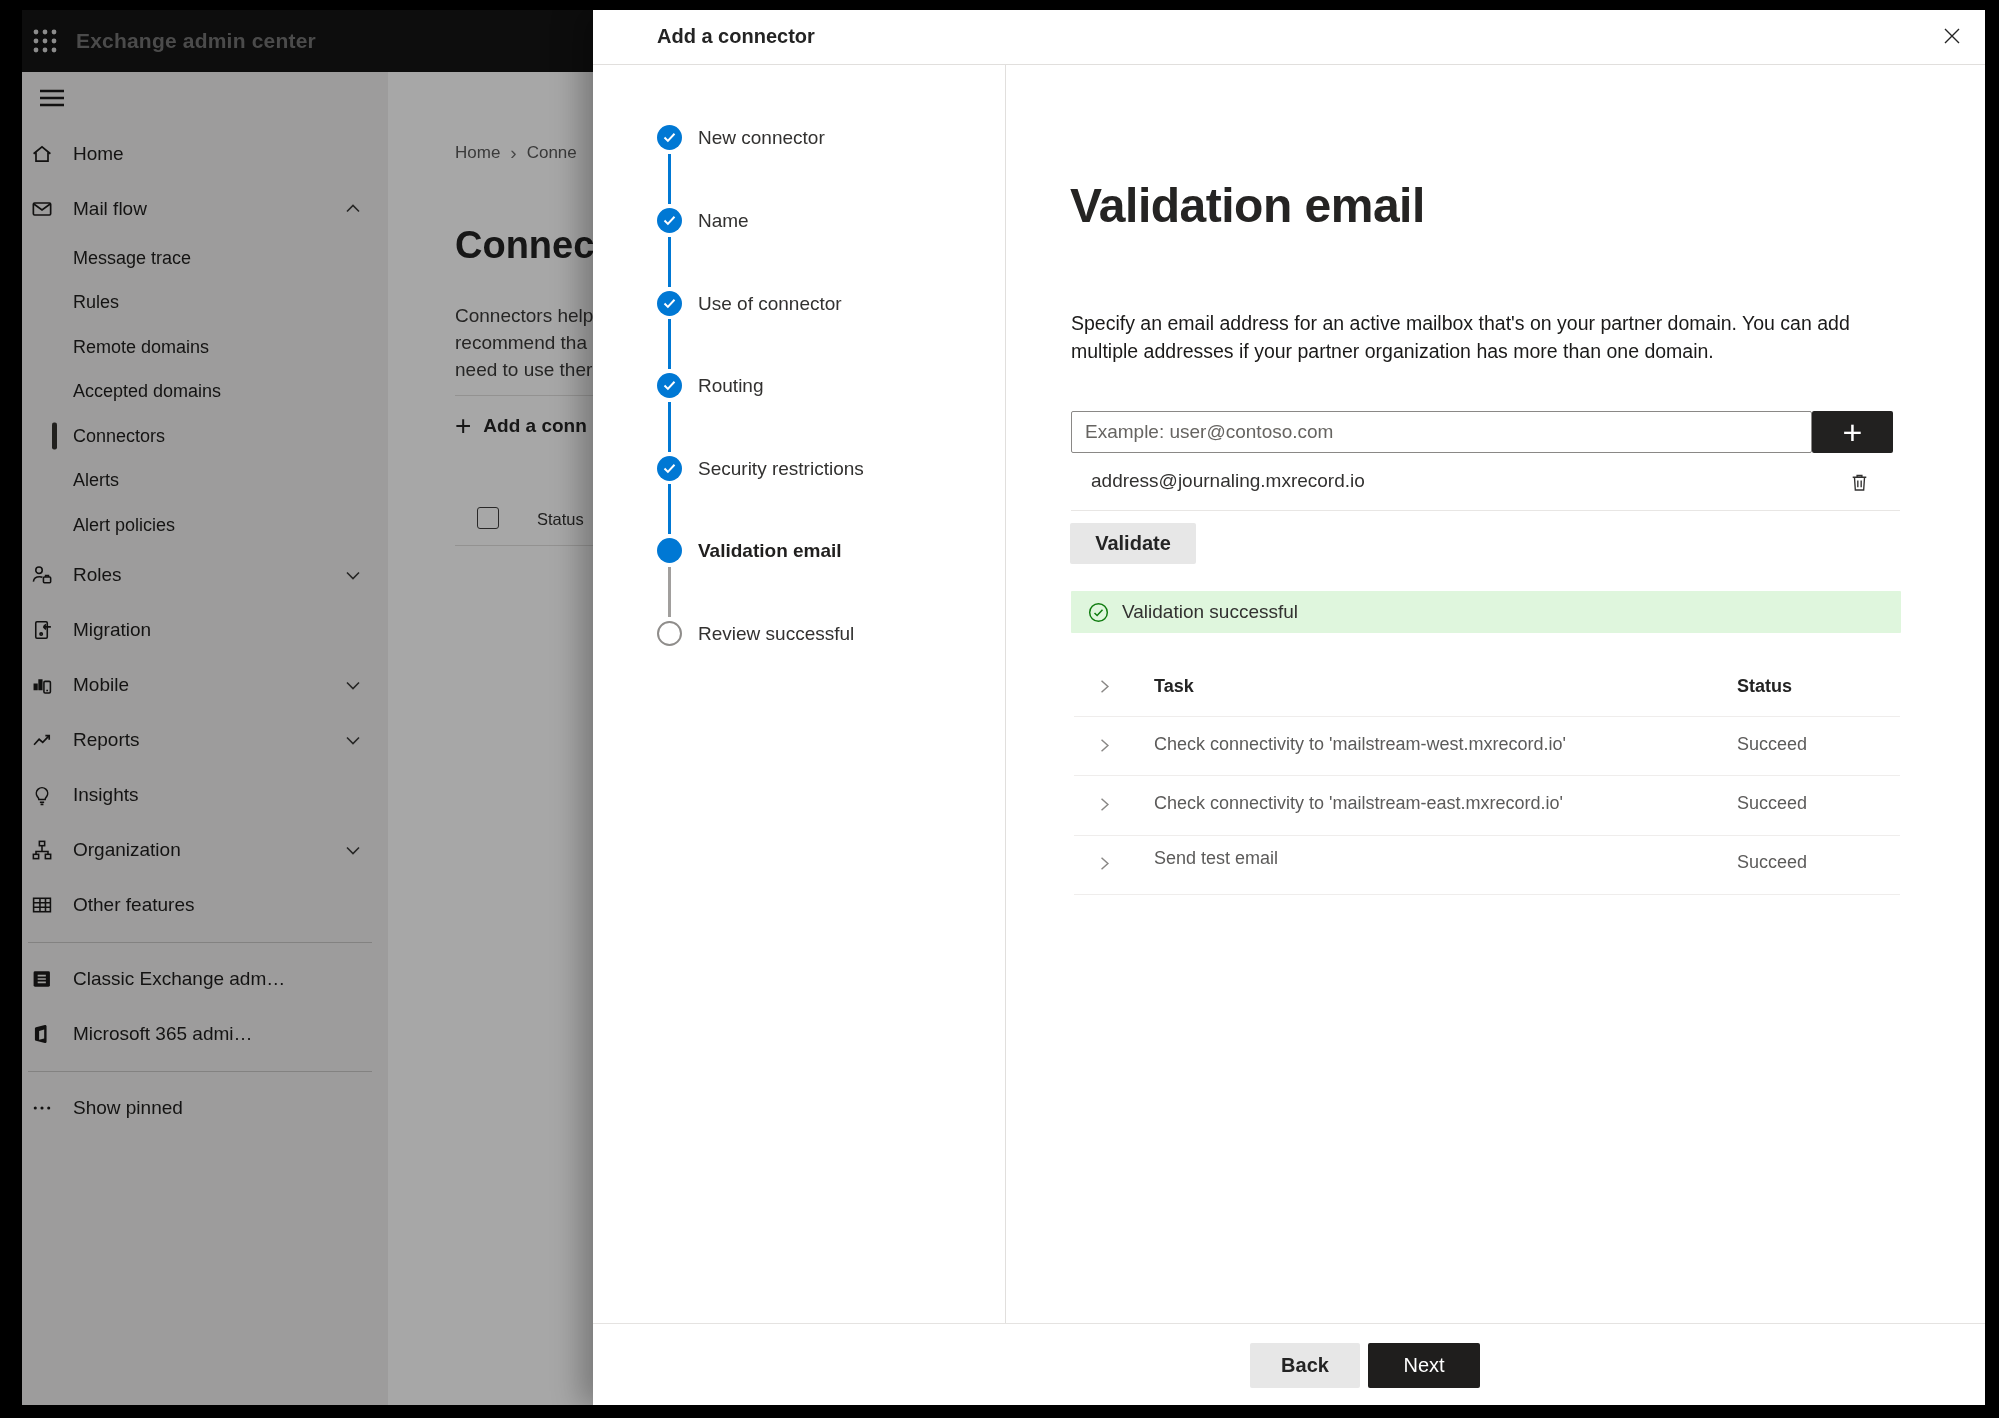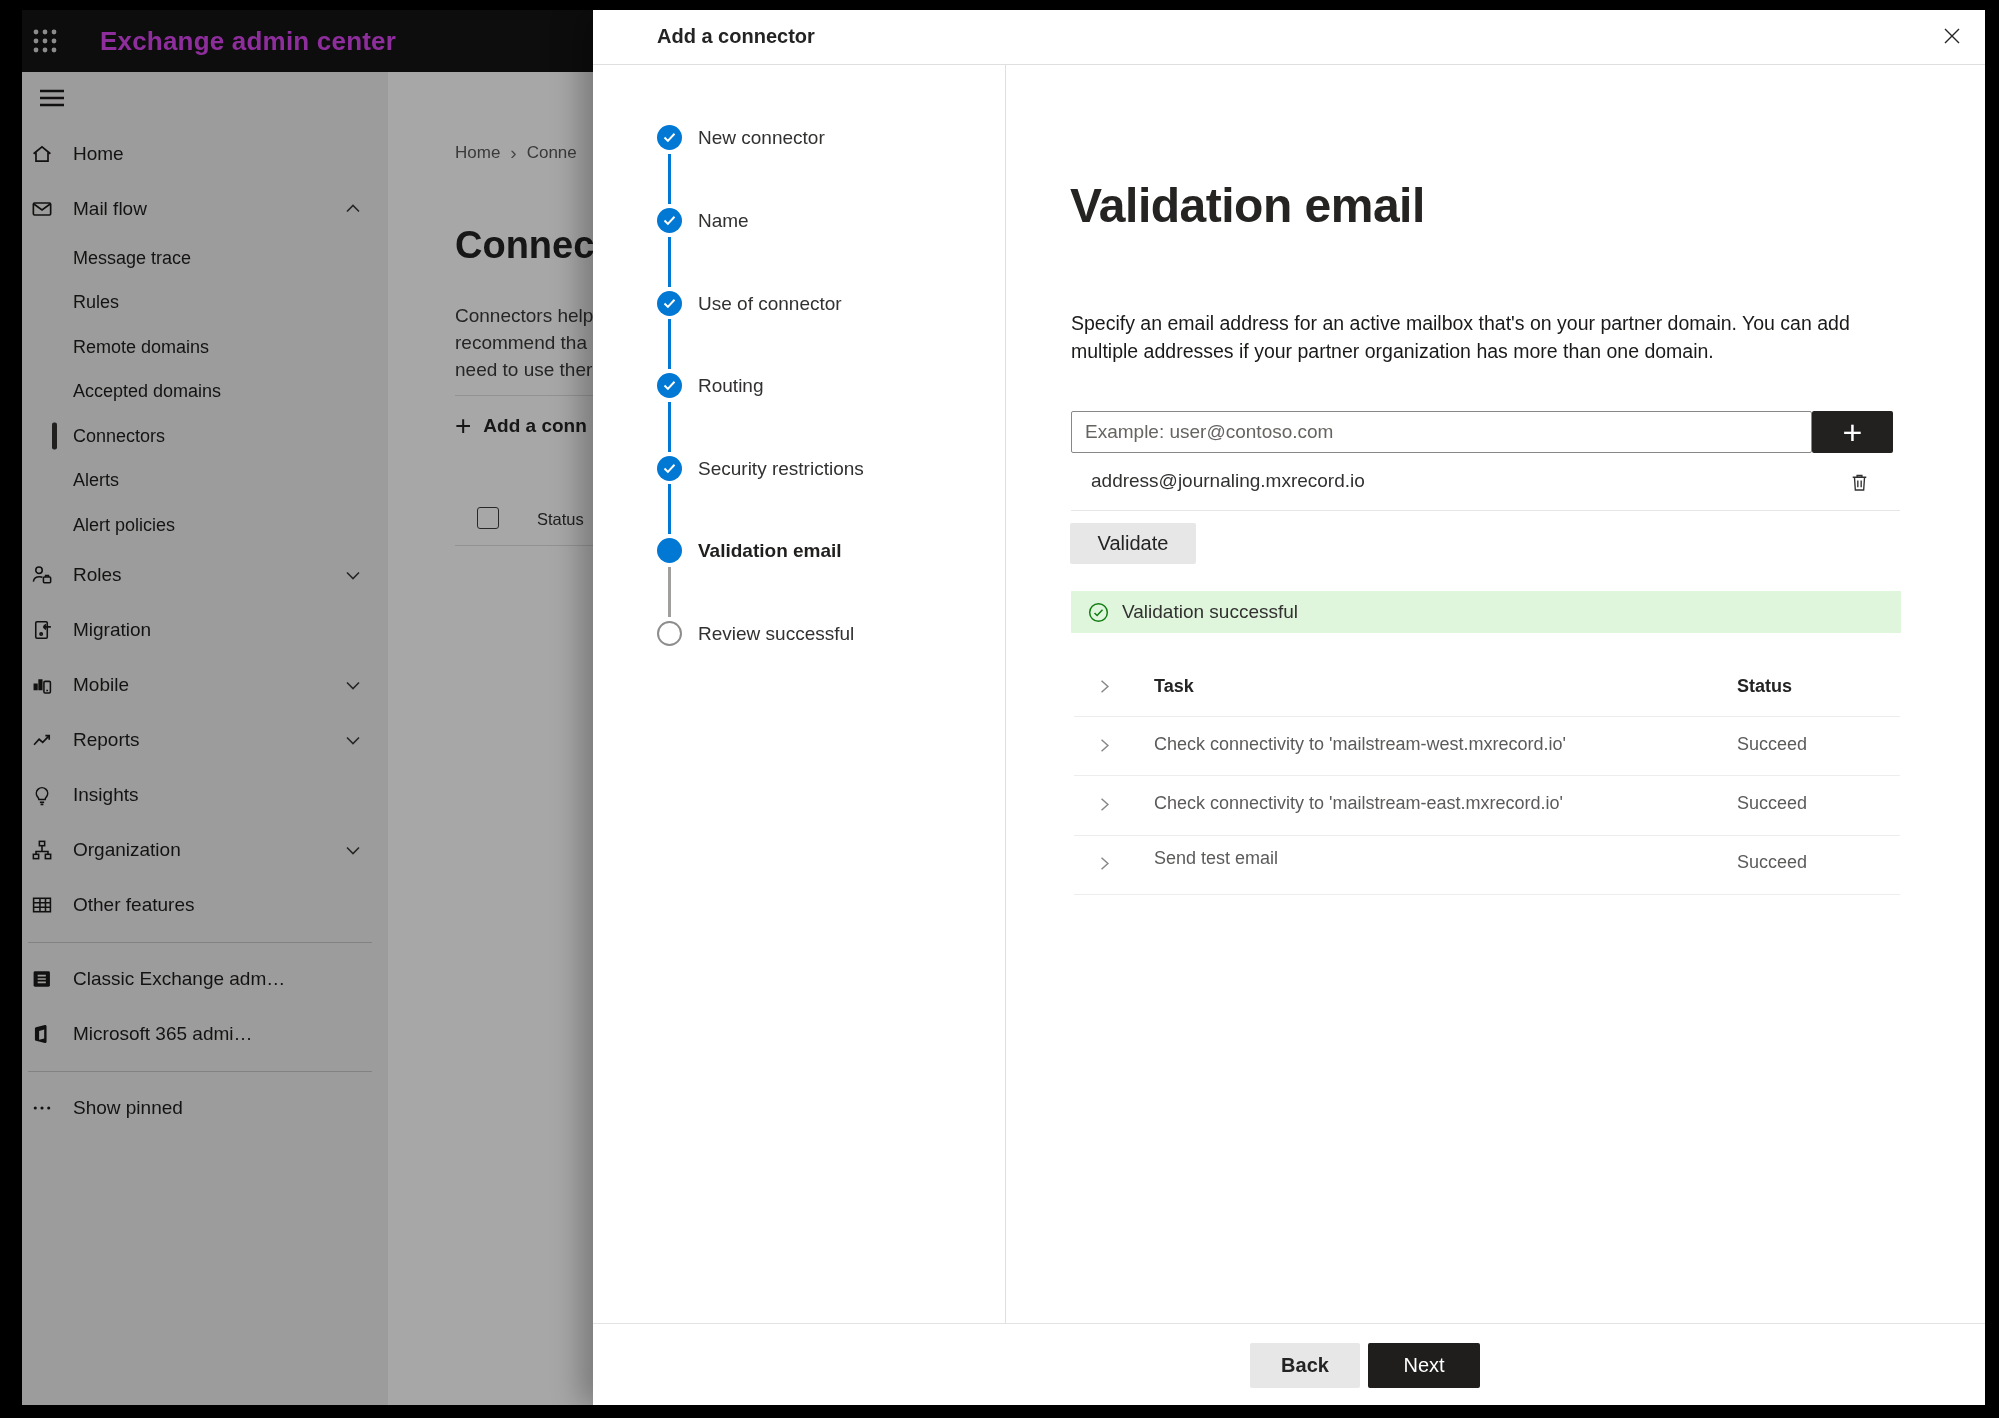--- a/index.html
+++ b/index.html
@@ -5,21 +5,21 @@
   * { box-sizing: border-box; margin: 0; padding: 0; }
   html,body { background:#000; }
   body { font-family:"Liberation Sans","DejaVu Sans",sans-serif; }
 
   .frame { position:relative; width:1999px; height:1418px; background:#000; overflow:hidden; }
   .app   { position:absolute; left:22px; top:10px; width:1963px; height:1395px; background:#fff; overflow:hidden; }
 
   
   .topbar { position:absolute; left:0; top:0; right:0; height:62px; background:#141414; display:flex; align-items:center; z-index:1; }
   .waffle { width:46px; height:62px; display:flex; align-items:center; justify-content:center; cursor:pointer; }
-  .topbar-title { color:#d946ef; font-size:26px; font-weight:600; margin-left:32px; letter-spacing:.2px; }
+  .topbar-title { color:#737373; font-size:21px; font-weight:600; margin-left:8px; letter-spacing:.2px; }
 
   
   .sidebar { position:absolute; left:0; top:62px; width:366px; bottom:0; background:#f0efee; z-index:1; color:#1c1b1a; }
   .hamburger { position:absolute; left:16px; top:14px; width:30px; height:26px; cursor:pointer; color:#1c1b1a; }
   .nav { position:absolute; left:0; top:54px; right:0; }
   .nav-item { position:relative; display:flex; align-items:center; height:55px; padding:0 26px 0 6px; cursor:pointer; }
   .nav-item.sub { height:44.5px; }
   .nav-icon { width:24px; height:24px; margin-left:2px; flex:0 0 24px; color:#1c1b1a; }
   .nav-label { margin-left:19px; font-size:19px; color:#1f1e1d; white-space:nowrap; }
   .nav-item.sub .nav-label { margin-left:45px; font-size:18px; }
@@ -66,21 +66,21 @@
 
   
   .content-h1 { position:absolute; left:477px; top:168px; font-size:48px; font-weight:700; color:#252423; letter-spacing:-.5px; white-space:nowrap; }
   .content-desc { position:absolute; left:478px; top:300px; width:810px; font-size:19.5px; line-height:27.5px; color:#1b1a19; }
   .email-input { position:absolute; left:478px; top:401px; width:741px; height:42px; border:1px solid #8a8886; border-radius:2px; padding:0 13px; font-size:19px; color:#201f1e; font-family:inherit; background:#fff; outline:none; }
   .email-input::placeholder { color:#666461; }
   .add-addr-btn { position:absolute; left:1219px; top:401px; width:81px; height:42px; background:#222120; border:none; border-radius:2px; color:#fff; font-size:34px; font-weight:300; line-height:38px; cursor:pointer; font-family:inherit; }
   .addr-row-text { position:absolute; left:498px; top:460px; font-size:19px; color:#323130; }
   .trash-btn { position:absolute; left:1252px; top:458px; width:28px; height:28px; color:#323130; cursor:pointer; display:flex; align-items:center; justify-content:center; }
   .addr-divider { position:absolute; left:478px; top:500px; width:829px; height:1px; background:#e8e6e4; }
-  .validate-btn { position:absolute; left:477px; top:513px; width:126px; height:41px; background:#e7e7e7; border:none; border-radius:2px; font-size:20px; font-weight:400; color:#242424; cursor:pointer; font-family:inherit; }
+  .validate-btn { position:absolute; left:477px; top:513px; width:126px; height:41px; background:#e7e7e7; border:none; border-radius:2px; font-size:20px; font-weight:700; color:#242424; cursor:pointer; font-family:inherit; }
   .banner { position:absolute; left:478px; top:581px; width:830px; height:42px; background:#dff6dd; display:flex; align-items:center; border-radius:1px; }
   .banner-icon { width:21px; height:21px; margin-left:17px; color:#107c10; flex:0 0 21px; }
   .banner-text { margin-left:13px; font-size:19px; color:#323130; }
 
   
   .t-chevron { position:absolute; left:503px; width:17px; height:17px; color:#8a8886; cursor:pointer; }
   .t-head-task { position:absolute; left:561px; font-size:18px; font-weight:700; color:#242424; }
   .t-head-status { position:absolute; left:1144px; font-size:18px; font-weight:700; color:#242424; }
   .t-div { position:absolute; left:481px; width:826px; height:1px; background:#efedec; }
   .t-task { position:absolute; left:561px; font-size:18px; color:#5c5b5a; white-space:nowrap; }

